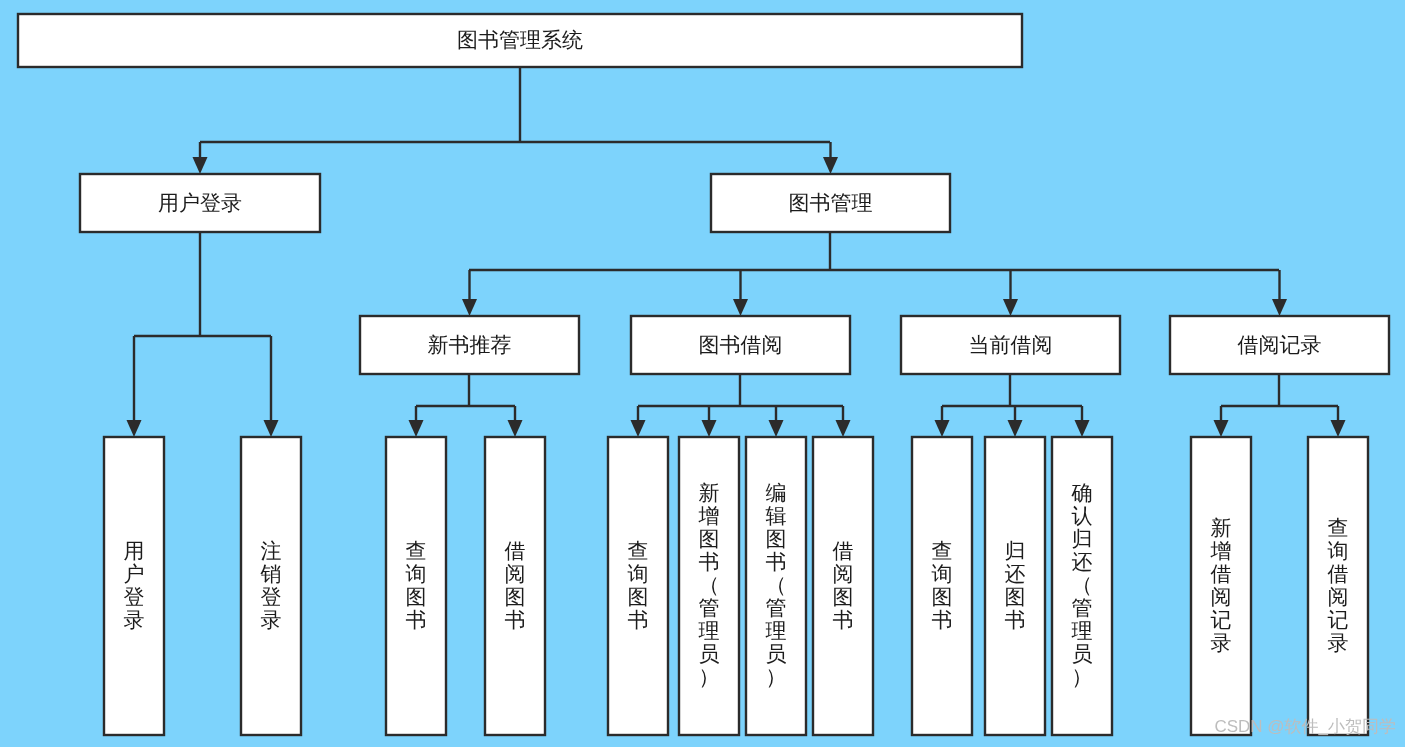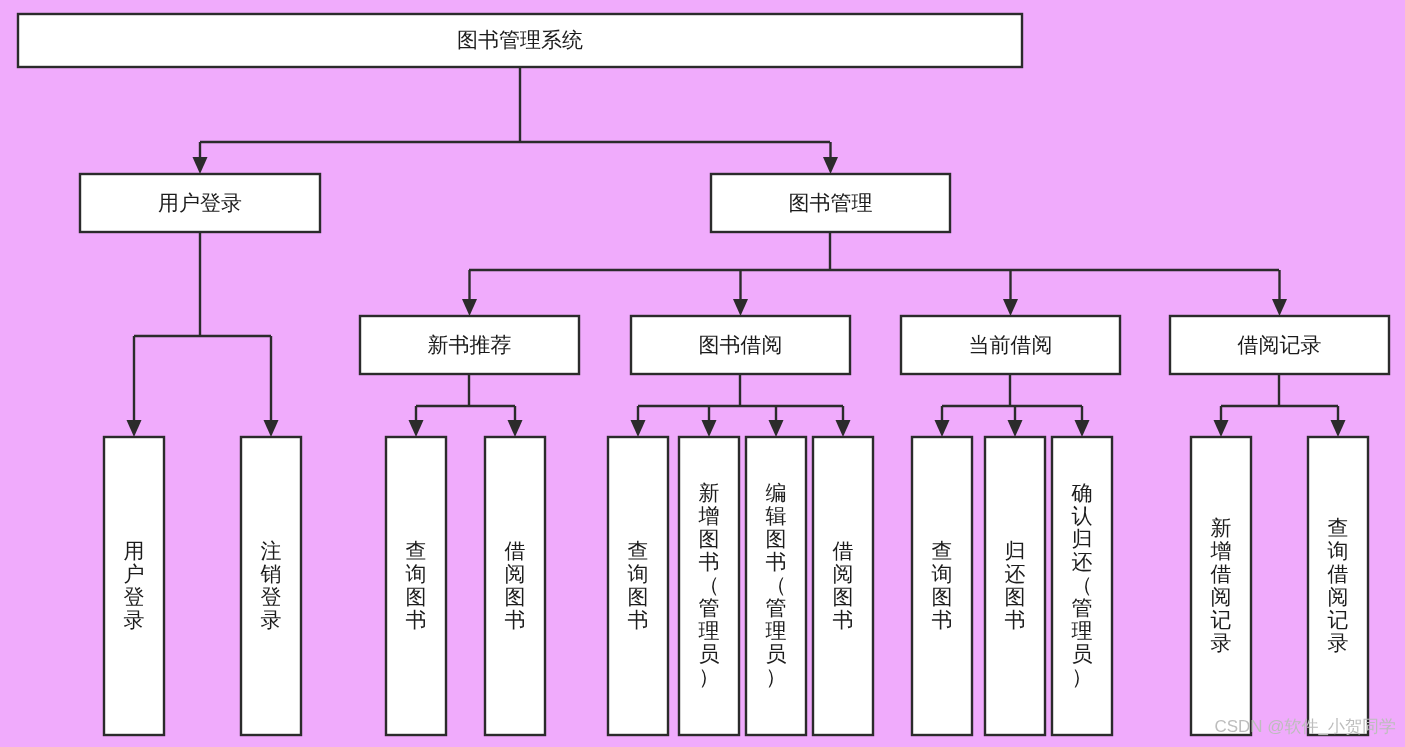--- a/index.html
+++ b/index.html
@@ -8,21 +8,21 @@
     padding: 0;
     background: #ffffff;
   }
   body {
     font-family: "Liberation Sans", "DejaVu Sans", sans-serif;
   }
   #diagram-root {
     position: relative;
     width: 1405px;
     height: 747px;
-    background: #f0abfc;
+    background: #7dd3fc;
     overflow: hidden;
   }
   svg.diagram-canvas {
     position: absolute;
     left: 0;
     top: 0;
     width: 1405px;
     height: 747px;
     display: block;
   }

